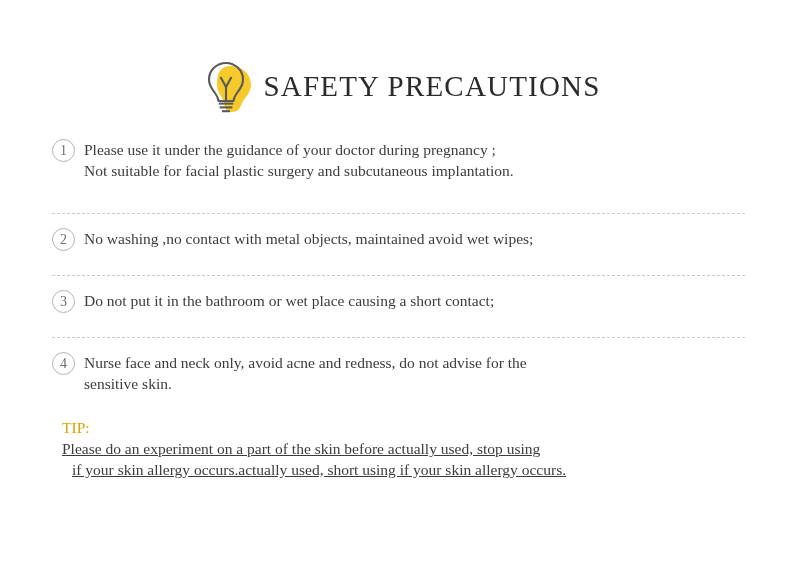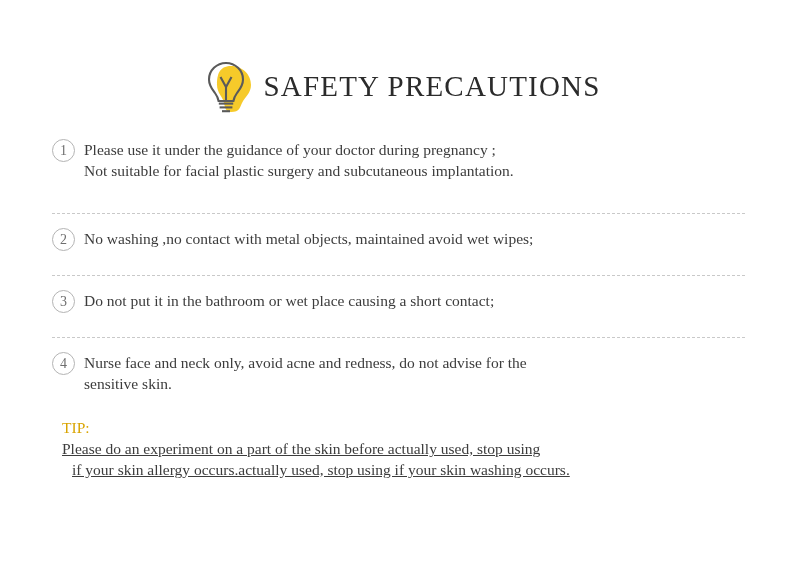--- a/index.html
+++ b/index.html
@@ -178,17 +178,17 @@
         <div>Nurse face and neck only, avoid acne and redness, do not advise for the</div>
         <div>sensitive skin.</div>
       </div>
     </div>
   </div>
 
   <div class="tip">
     <span class="tip-label">TIP:</span>
     <span class="tip-text">
       <span>Please do an experiment on a part of the skin before actually used, stop using</span>
-      <span class="line2">if your skin allergy occurs.actually used, stop using if your skin  washing occurs.</span>
+      <span class="line2">if your skin allergy occurs.actually used, short using if your skin  allergy occurs.</span>
     </span>
   </div>
 
 </div>
 
 </body></html>

